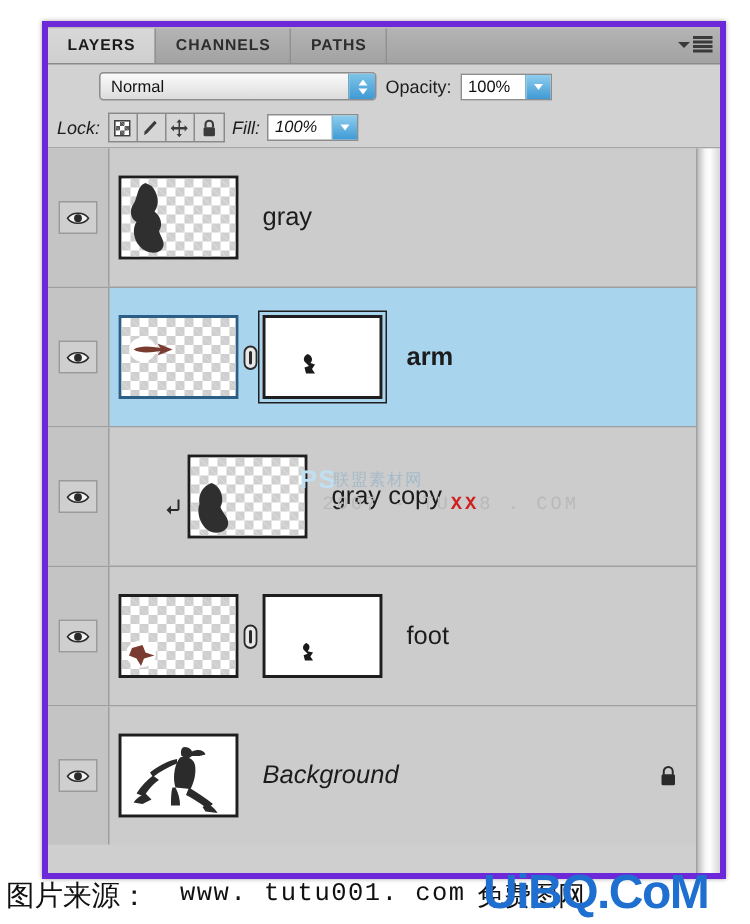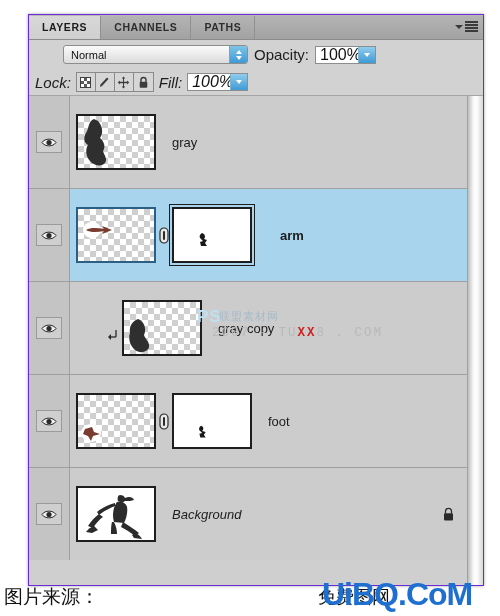--- a/index.html
+++ b/index.html
@@ -6,21 +6,21 @@
   body{
     width:500px;height:616px;position:relative;overflow:hidden;
     background:#ffffff;
     font-family:"Liberation Sans","DejaVu Sans",sans-serif;
   }
 
   
   #panel{
     position:absolute;left:28px;top:14px;width:456px;height:572px;
     background:#d2d2d2;
-    border:1px solid #6d28d9;
+    border:4px solid #6d28d9;
     box-shadow:0 0 3px rgba(0,0,0,.35);
     box-sizing:border-box;
     display:flex;flex-direction:column;
   }
 
   
   #tabstrip{
     height:24px;flex:0 0 24px;position:relative;
     background:linear-gradient(#b9b9b9,#a9a9a9);
     border-bottom:1px solid #8b8b8b;
@@ -66,27 +66,27 @@
   .combo .val{flex:1;font-size:11px;color:#111;padding-left:7px;}
   .spin{
     width:17px;height:100%;
     background:linear-gradient(#7fc4e8,#3f9ad4);
     border-left:1px solid #6aa9c8;
     display:flex;flex-direction:column;align-items:center;justify-content:center;gap:2px;
   }
   .spin .up{width:0;height:0;border-left:3.5px solid transparent;border-right:3.5px solid transparent;border-bottom:4px solid #fff;}
   .spin .dn{width:0;height:0;border-left:3.5px solid transparent;border-right:3.5px solid transparent;border-top:4px solid #fff;}
 
-  .fieldlabel{font-size:15px;color:#1d1d1d;}
+  .fieldlabel{font-size:12px;color:#1d1d1d;}
   .numfield{
     display:flex;align-items:center;height:18px;
     border:1px solid #8d8d8d;background:#fff;box-sizing:border-box;
   }
   .numfield .num{
-    width:38px;font-size:16px;color:#111;text-align:left;padding-left:4px;
+    width:38px;font-size:11px;color:#111;text-align:left;padding-left:4px;
   }
   .numarrow{
     width:16px;height:100%;
     background:linear-gradient(#8fcdee,#3f9ad4);
     border-left:1px solid #7fb4d0;
     display:flex;align-items:center;justify-content:center;
   }
   .numarrow .dn{width:0;height:0;border-left:3.5px solid transparent;border-right:3.5px solid transparent;border-top:4px solid #fff;}
 
   #lockrow{
@@ -146,23 +146,23 @@
   .blob{position:absolute;}
   .linkicon{
     width:16px;flex:0 0 16px;display:flex;align-items:center;justify-content:center;
   }
   .masksel{outline:1.5px solid #1e1e1e;outline-offset:2px;}
   .clipmark{
     width:18px;flex:0 0 18px;display:flex;align-items:flex-end;justify-content:center;
     height:56px;padding-bottom:14px;box-sizing:border-box;
   }
   .layername{
-    flex:1;padding-left:16px;font-size:13px;color:#1c1c1c;
-  }
-  .layername.bold{font-weight:bold;margin-left:12px;}
+    flex:1;padding-left:16px;font-size:17px;color:#1c1c1c;
+  }
+  .layername.bold{font-weight:bold;}
   .layername.italic{font-style:italic;}
   .lockcell{
     width:38px;flex:0 0 38px;display:flex;align-items:center;justify-content:center;
   }
 
   
   #scrollbar{
     width:15px;flex:0 0 15px;
     background:linear-gradient(to right,#bdbdbd,#f6f6f6 35%,#ffffff 55%,#d7d7d7);
     border-left:1px solid #a0a0a0;
@@ -433,15 +433,16 @@
   </div>
 
   <div class="wm-ps">PS</div>
   <div class="wm-cn">联盟素材网</div>
   <div class="wm-dom"><span>2007 - TU</span><span class="wm-xx">XX</span><span>8 . COM</span></div>
 
 </div>
 
 <div id="caption">
   <span class="cn">图片来源：</span>
+  <span class="url">www. tutu001. com</span>
   <span class="cn2">免费图网</span>
   <span class="uibq">UiBQ.CoM</span>
 </div>
 
 </body></html>

